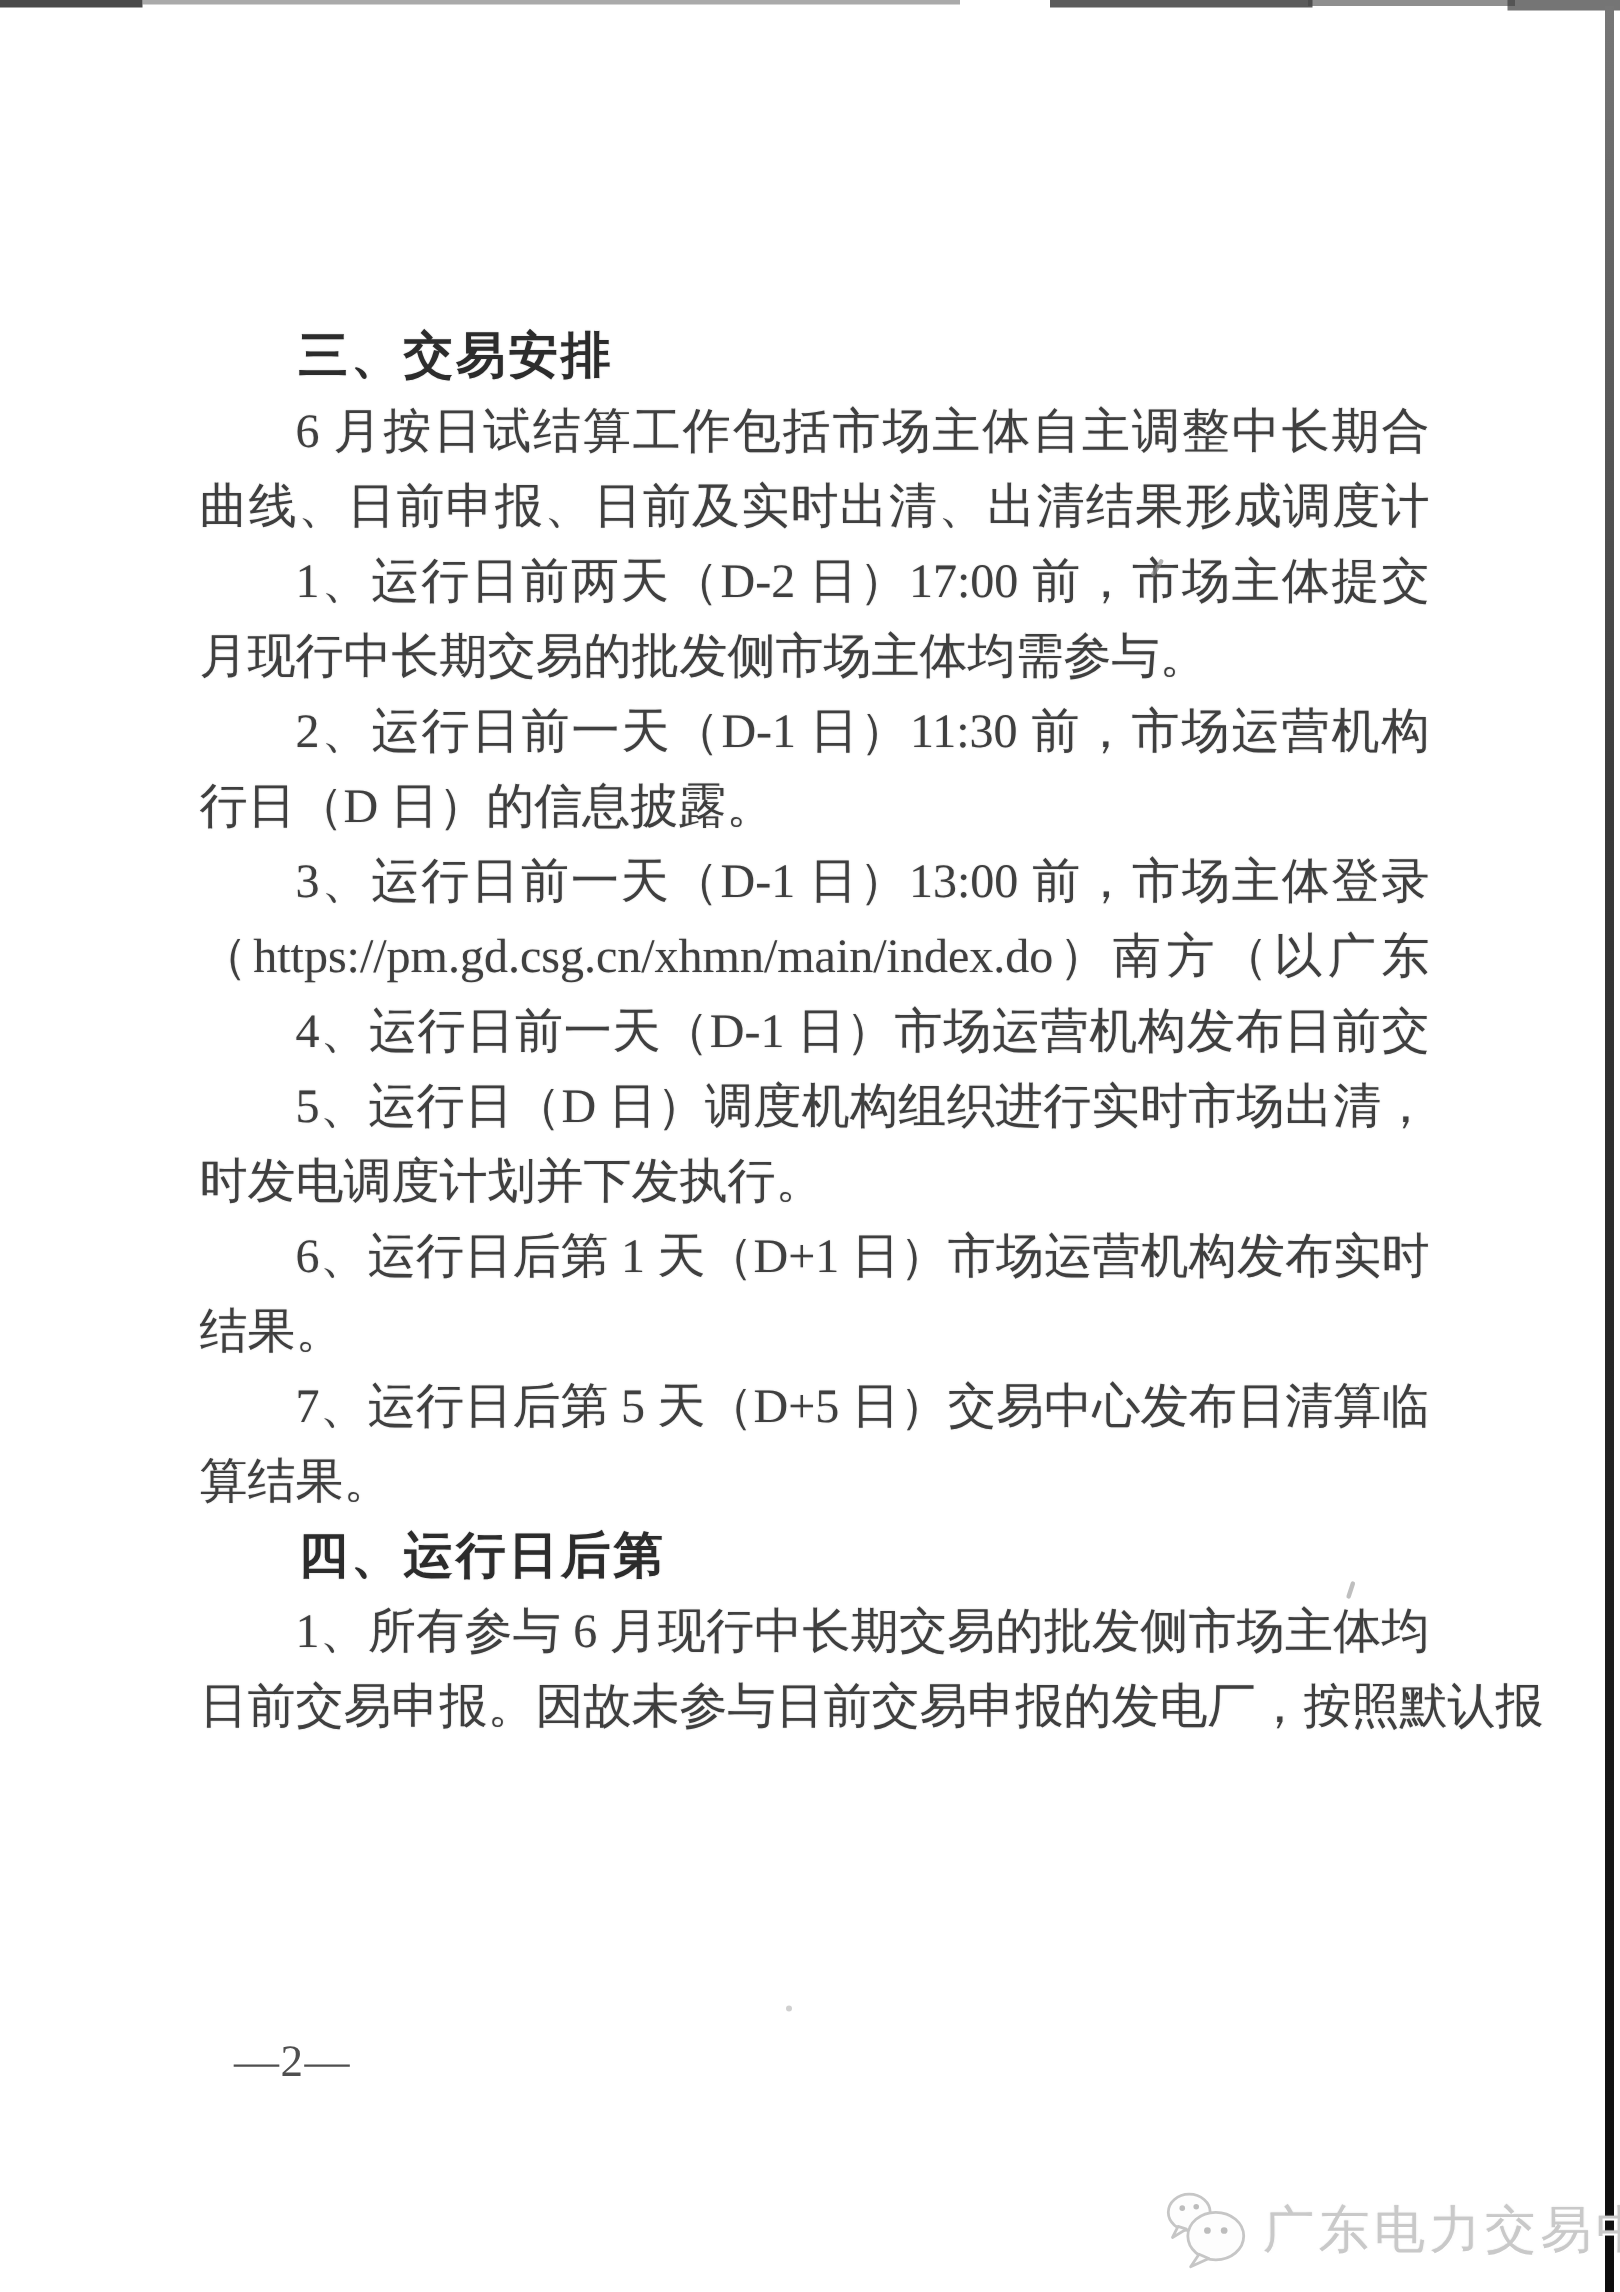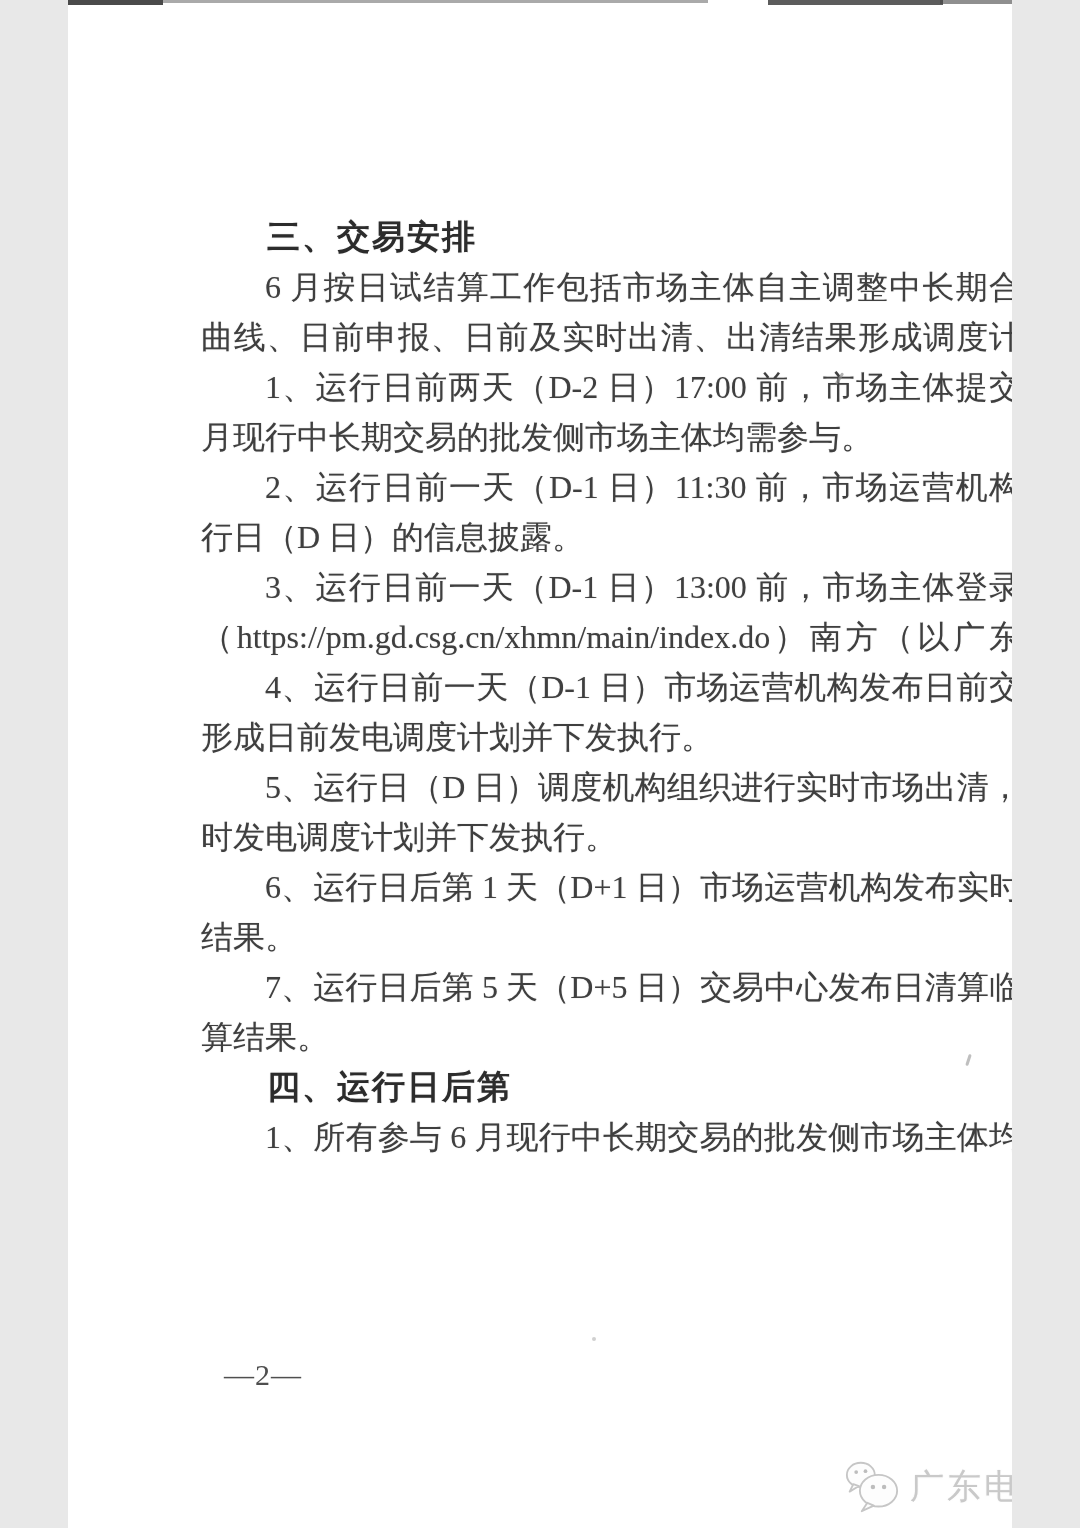--- a/index.html
+++ b/index.html
@@ -1,18 +1,18 @@
 <!DOCTYPE html>
 <html style="--body-text: #3f3f3f; --heading-text: #2c2c2c; --watermark: #c9c9c9; --page-bg: #ffffff;"><head>
 <meta charset="utf-8">
 <style>
   html,body{margin:0;padding:0;background:#e8e8e8;}
   .page{
     position:relative;
-    width:944px;height:1528px;
+    width:1080px;height:1528px;
     margin:0 auto;
     background:#ffffff;
     overflow:hidden;
     font-family:"Liberation Serif","DejaVu Serif",serif;
   }
   
   .content{
     position:absolute;
     left:133px;top:212px;width:820px;
     color:var(--body-text,#3f3f3f);
@@ -103,37 +103,37 @@
       <div>
         <div class="line first fill">2、运行日前一天（D-1 日）11:30 前，市场运营机构发布运</div>
         <div class="line">行日（D 日）的信息披露。</div>
       </div>
       <div>
         <div class="line first fill">3、运行日前一天（D-1 日）13:00 前，市场主体登录</div>
         <div class="line fill">（https://pm.gd.csg.cn/xhmn/main/index.do）南方（以广东起步）</div>
       </div>
       <div>
         <div class="line first fill">4、运行日前一天（D-1 日）市场运营机构发布日前交易结果，</div>
-        <div class="line">形成日前发电调度计划并下发执行。</div>
       </div>
       <div>
         <div class="line first fill">5、运行日（D 日）调度机构组织进行实时市场出清，形成实</div>
         <div class="line">时发电调度计划并下发执行。</div>
       </div>
       <div>
         <div class="line first fill">6、运行日后第 1 天（D+1 日）市场运营机构发布实时交易</div>
         <div class="line">结果。</div>
       </div>
       <div>
         <div class="line first fill">7、运行日后第 5 天（D+5 日）交易中心发布日清算临时结</div>
         <div class="line">算结果。</div>
       </div>
       <div class="heading">四、运行日后第</div>
       <div>
         <div class="line first fill">1、所有参与 6 月现行中长期交易的批发侧市场主体均需参与</div>
+        <div class="line">日前交易申报。因故未参与日前交易申报的发电厂，按照默认报</div>
       </div>
     </div>
 
   <div class="page-number">—2—</div>
 
   <div class="footer">
     <svg class="wechat-icon" viewBox="0 0 60 58" aria-hidden="true">
       <g fill="#fdfdfd" stroke="#c6c6c6" stroke-width="2">
         <ellipse cx="18" cy="16" rx="15" ry="13"></ellipse>
         <path d="M10 26 L6 34 L16 28 Z" stroke-linejoin="round"></path>

